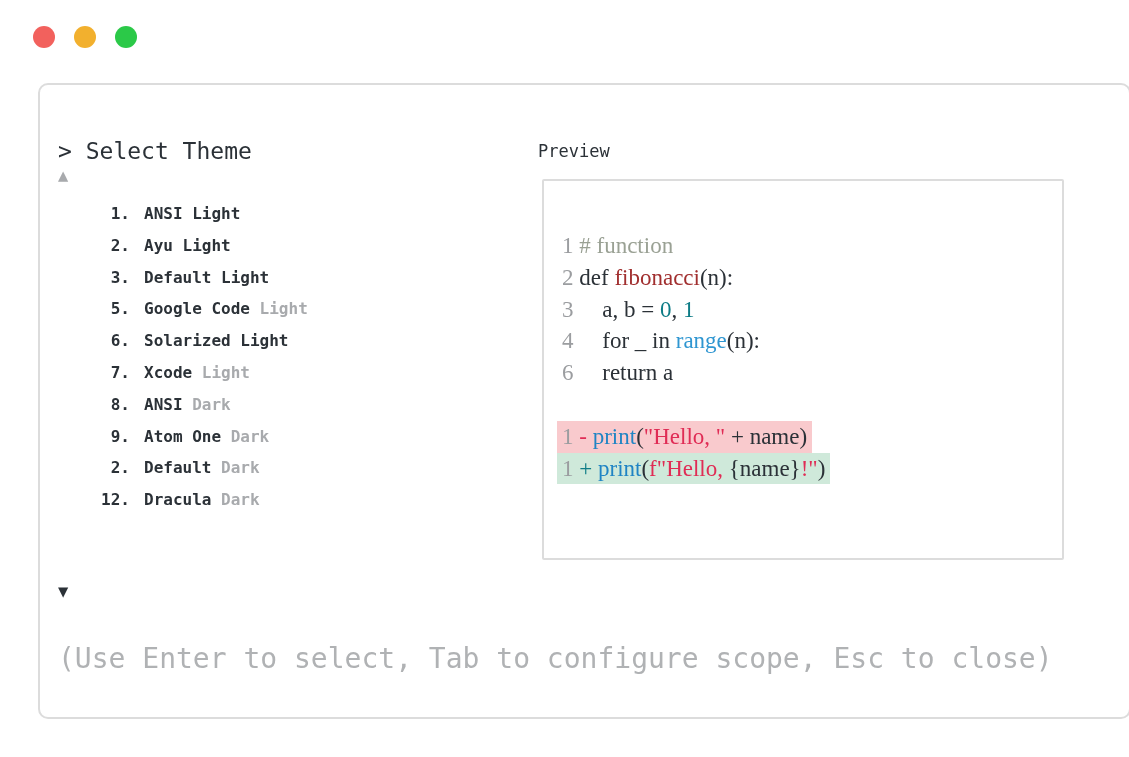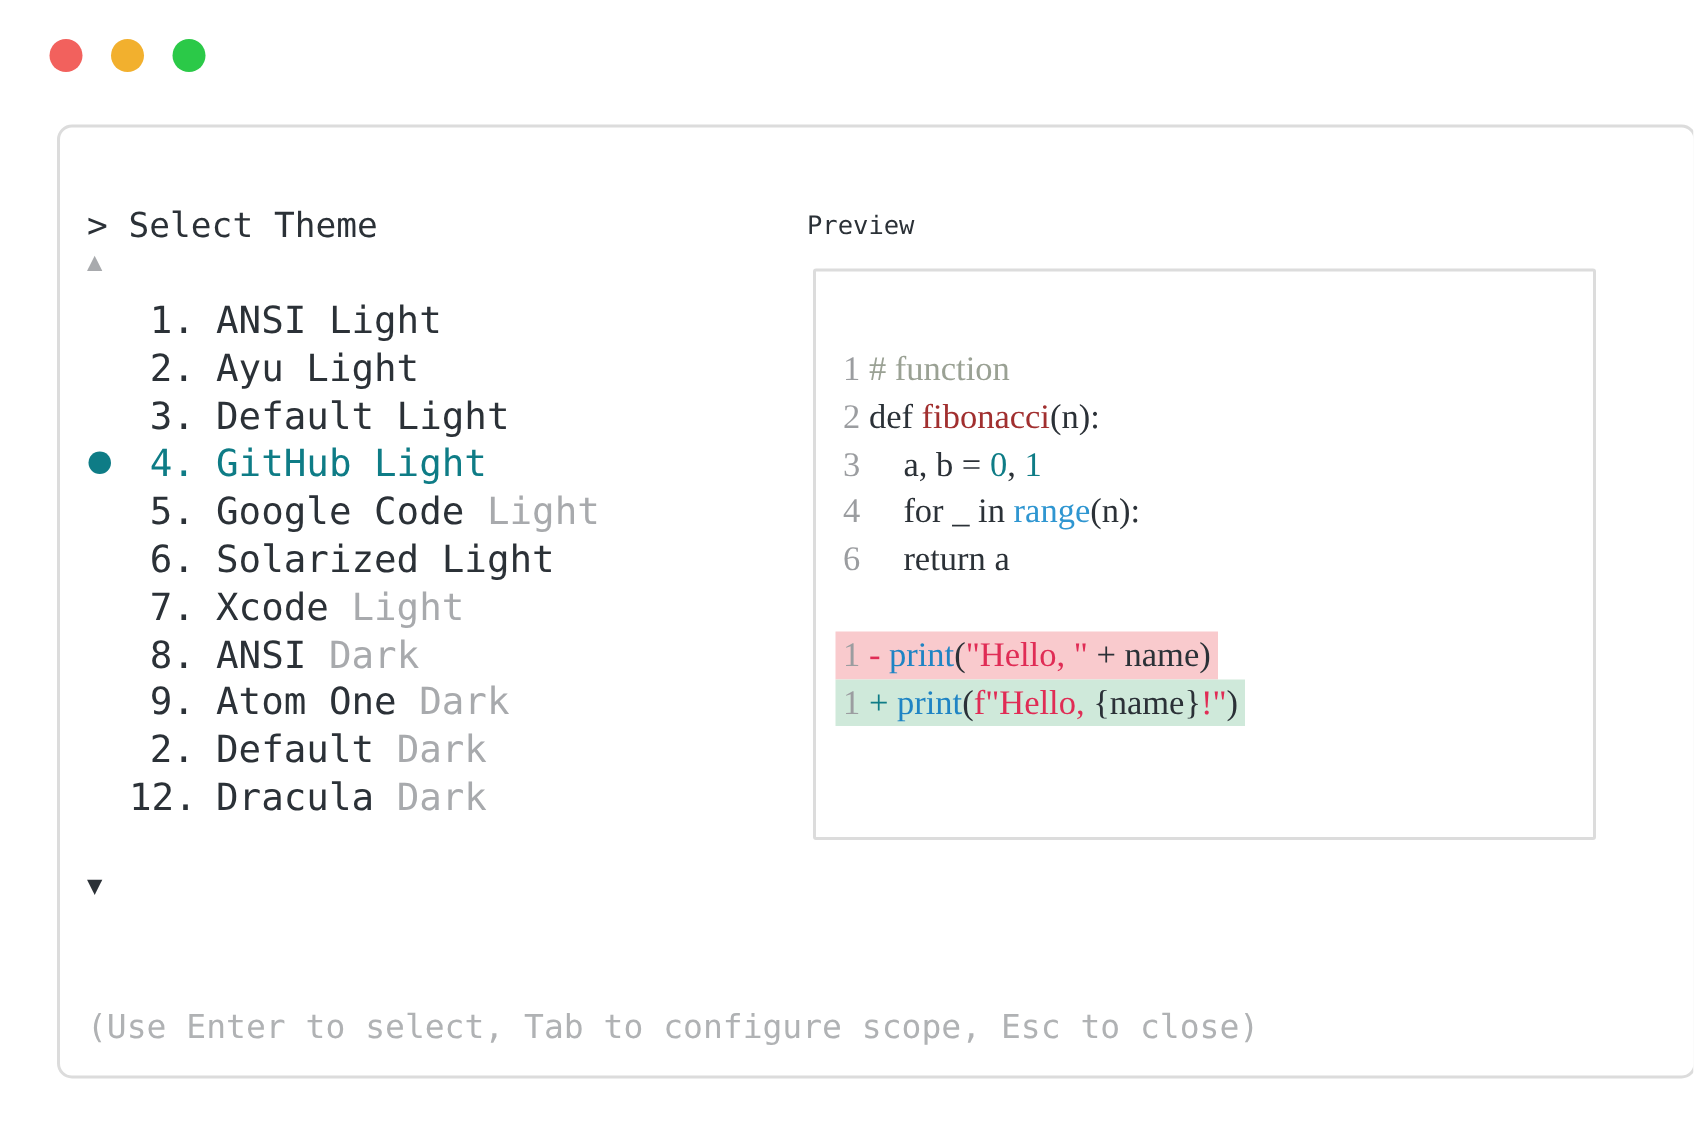--- a/index.html
+++ b/index.html
@@ -11,24 +11,24 @@
   .light.close{background:var(--traffic_red);}
   .light.minimize{background:var(--traffic_yellow);}
   .light.zoom{background:var(--traffic_green);}
   
   .panel{position:absolute;left:38px;top:83px;width:1093px;height:636px;
          border:2px solid var(--border);border-radius:10px;background:#fff;box-sizing:border-box;}
   .prompt{position:absolute;left:18px;top:50px;font-size:23px;line-height:32px;color:var(--dark);white-space:pre;}
   .preview-title{position:absolute;left:498px;top:50px;font-size:17px;line-height:32px;color:var(--dark);}
   .scroll-up{position:absolute;left:18px;top:78px;font-size:17px;line-height:24px;color:var(--gray);}
   .scroll-down{position:absolute;left:18px;top:494px;font-size:17px;line-height:24px;color:var(--dark);}
-  .help{position:absolute;left:18px;top:558px;font-size:22px;line-height:32px;color:var(--help);white-space:pre;margin-top:27px;}
+  .help{position:absolute;left:18px;top:558px;font-size:28px;line-height:32px;color:var(--help);white-space:pre;}
   
   .list{position:absolute;left:18px;top:113px;}
-  .list-row{position:relative;height:31.8px;line-height:31.8px;font-size:25px;white-space:pre;cursor:default;}
+  .list-row{position:relative;height:31.8px;line-height:31.8px;font-size:16px;white-space:pre;cursor:default;font-weight:bold;}
   .bullet{position:absolute;left:1px;top:8px;width:15px;height:15px;border-radius:50%;background:var(--teal);}
   .num{display:inline-block;width:44px;margin-left:28px;text-align:right;}
   .lbl{margin-left:14px;}
   
   .preview-box{position:absolute;left:502px;top:94px;width:522px;height:381px;
                border:2px solid var(--border);border-radius:2px;background:#fff;box-sizing:border-box;font-family:Liberation Serif, serif;}
   .code{position:absolute;left:18px;top:49px;font-size:23px;}
   .code-row{height:31.8px;line-height:31.8px;white-space:pre;}
   .line-inner{display:inline-block;padding:0 5px;margin-left:-5px;}
   .diff-removed .line-inner{background:var(--removed_bg);}
@@ -52,21 +52,20 @@
   <div class="panel">
     <div class="prompt">&gt; Select Theme</div>
     <div class="preview-title">Preview</div>
 
     <div class="scroll-up">▲</div>
 
     <div class="list" id="theme-list">
         <div class="list-row"><span class="num c-dark">1.</span><span class="lbl"><span class="c-dark">ANSI Light</span></span></div>
         <div class="list-row"><span class="num c-dark">2.</span><span class="lbl"><span class="c-dark">Ayu Light</span></span></div>
         <div class="list-row"><span class="num c-dark">3.</span><span class="lbl"><span class="c-dark">Default Light</span></span></div>
-        <div class="list-row selected"><span class="bullet"></span><span class="num c-teal">4.</span><span class="lbl"><span class="c-teal">GitHub Light</span></span></div>
         <div class="list-row"><span class="num c-dark">5.</span><span class="lbl"><span class="c-dark">Google Code </span><span class="c-gray">Light</span></span></div>
         <div class="list-row"><span class="num c-dark">6.</span><span class="lbl"><span class="c-dark">Solarized Light</span></span></div>
         <div class="list-row"><span class="num c-dark">7.</span><span class="lbl"><span class="c-dark">Xcode </span><span class="c-gray">Light</span></span></div>
         <div class="list-row"><span class="num c-dark">8.</span><span class="lbl"><span class="c-dark">ANSI </span><span class="c-gray">Dark</span></span></div>
         <div class="list-row"><span class="num c-dark">9.</span><span class="lbl"><span class="c-dark">Atom One </span><span class="c-gray">Dark</span></span></div>
         <div class="list-row"><span class="num c-dark">2.</span><span class="lbl"><span class="c-dark">Default </span><span class="c-gray">Dark</span></span></div>
         <div class="list-row"><span class="num c-dark">12.</span><span class="lbl"><span class="c-dark">Dracula </span><span class="c-gray">Dark</span></span></div>
       </div>
 
     <div class="scroll-down">▼</div>

